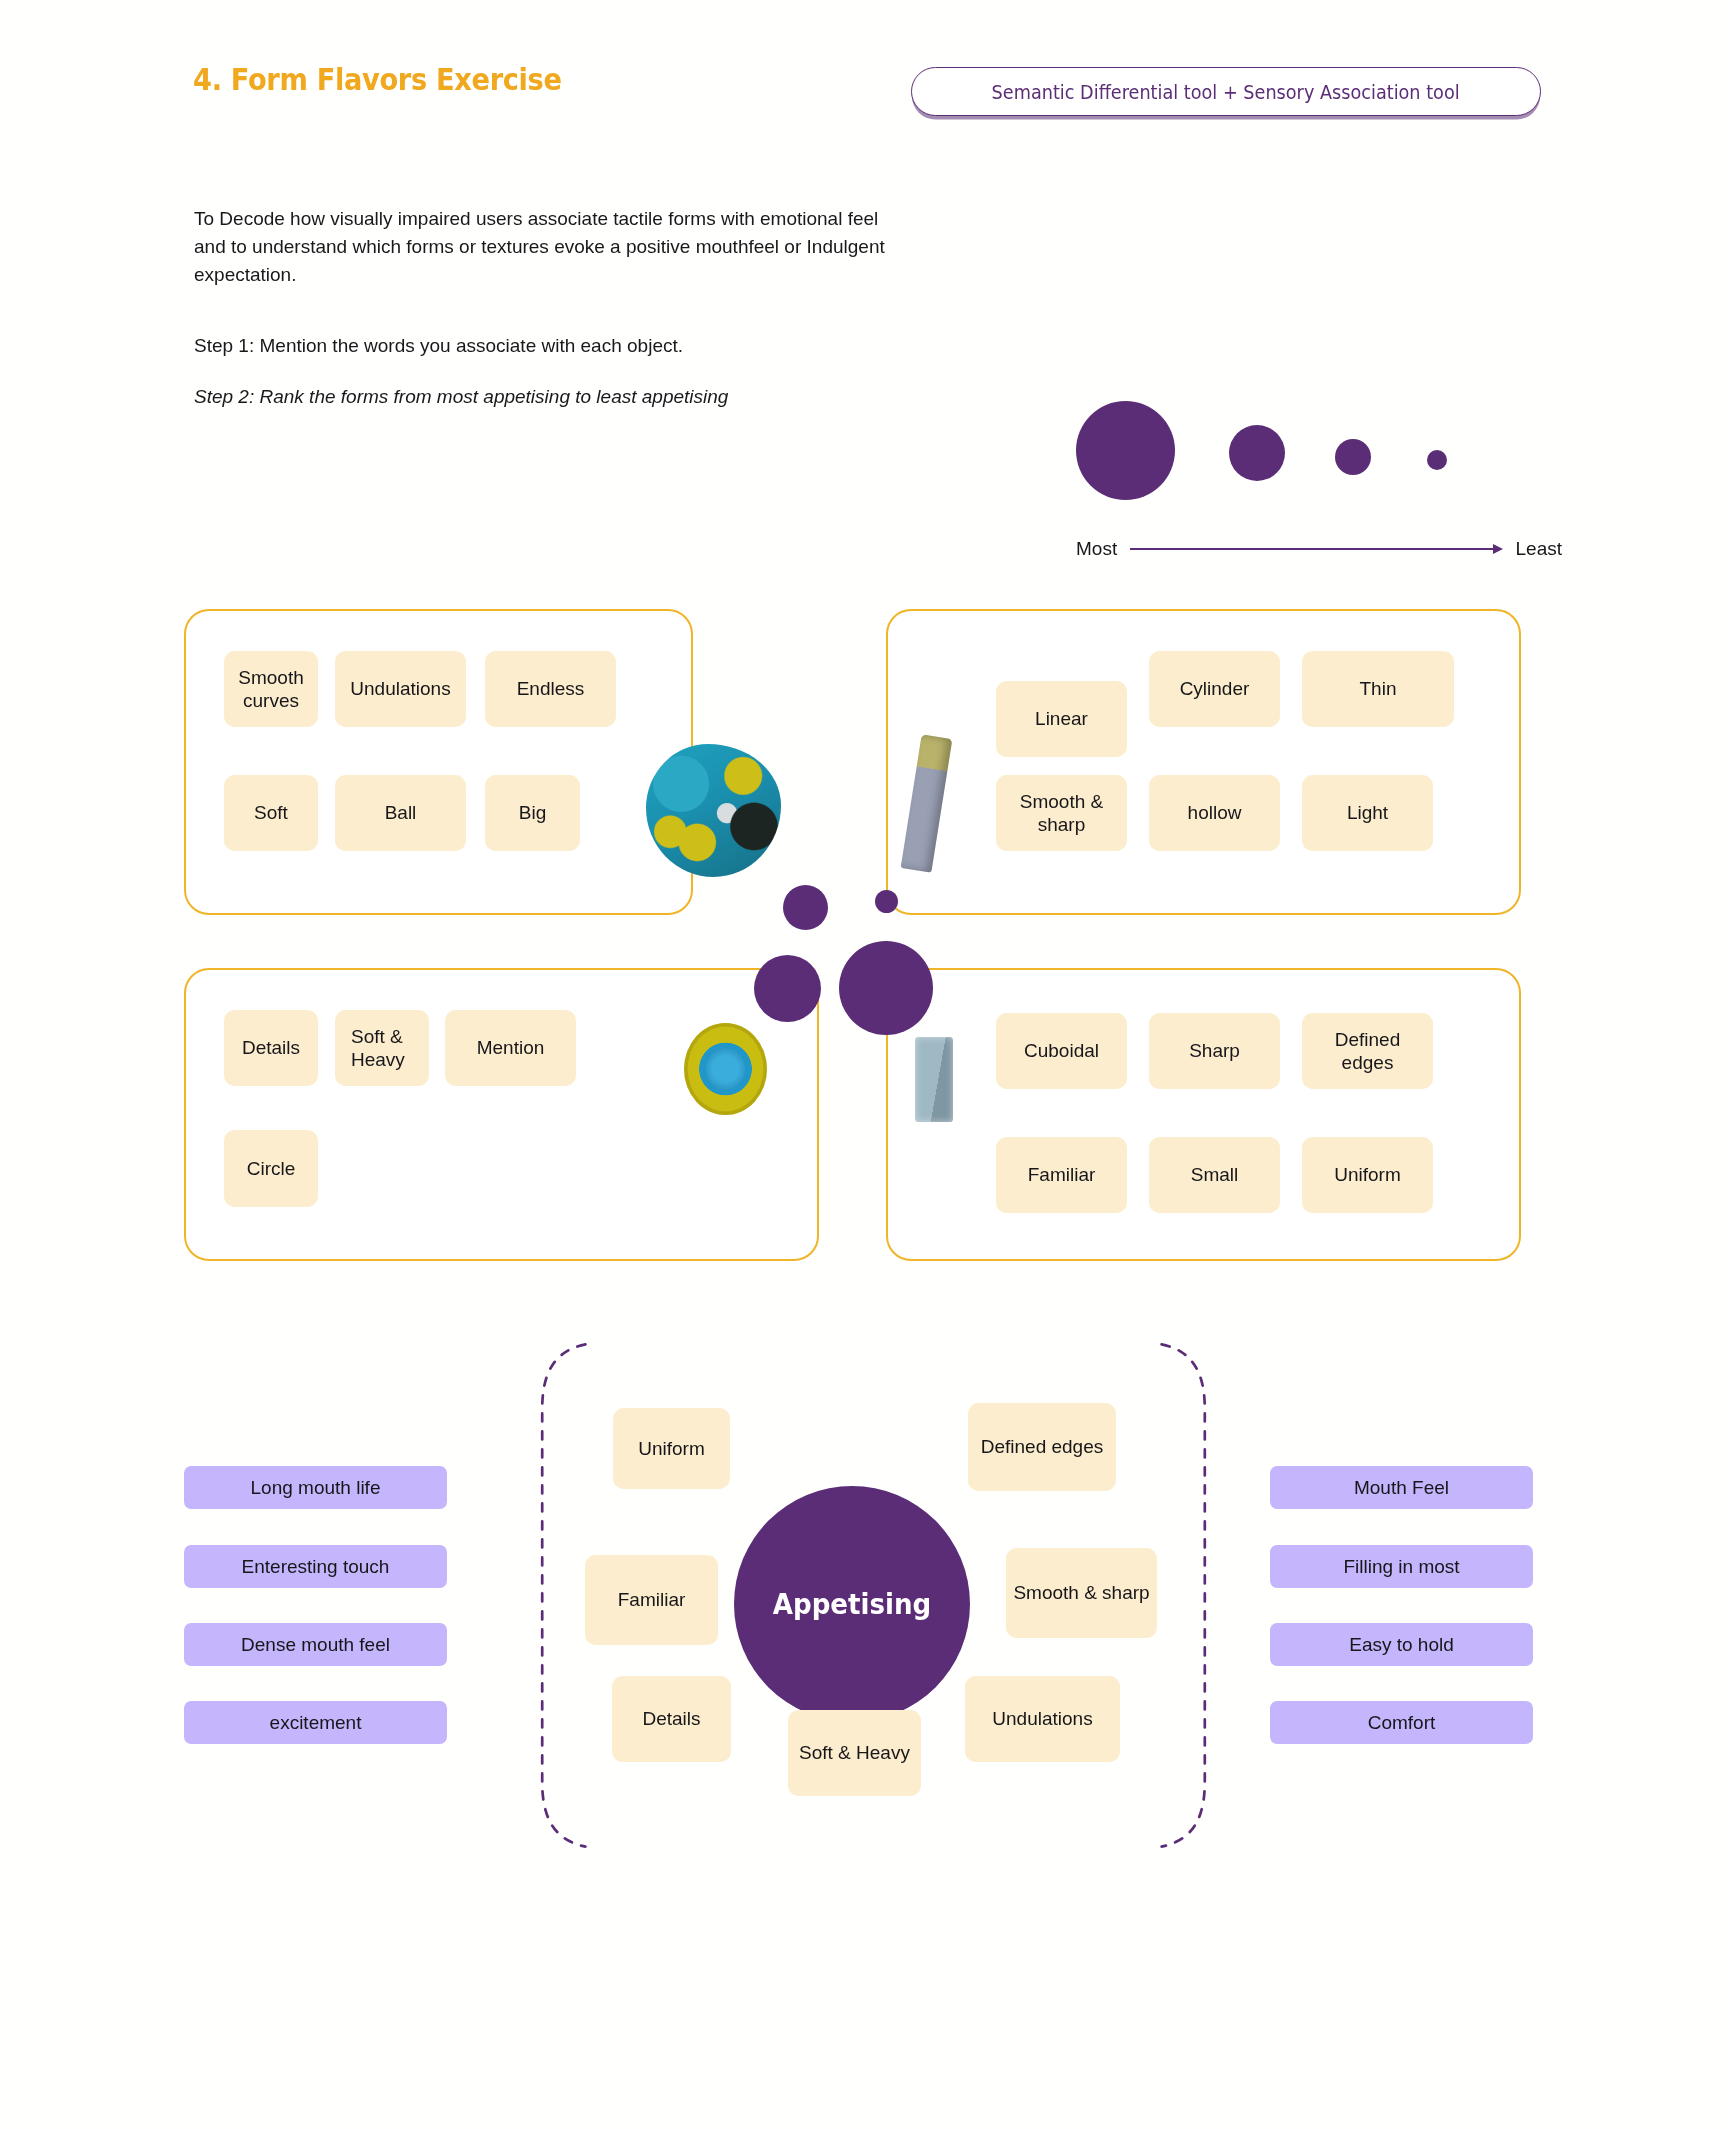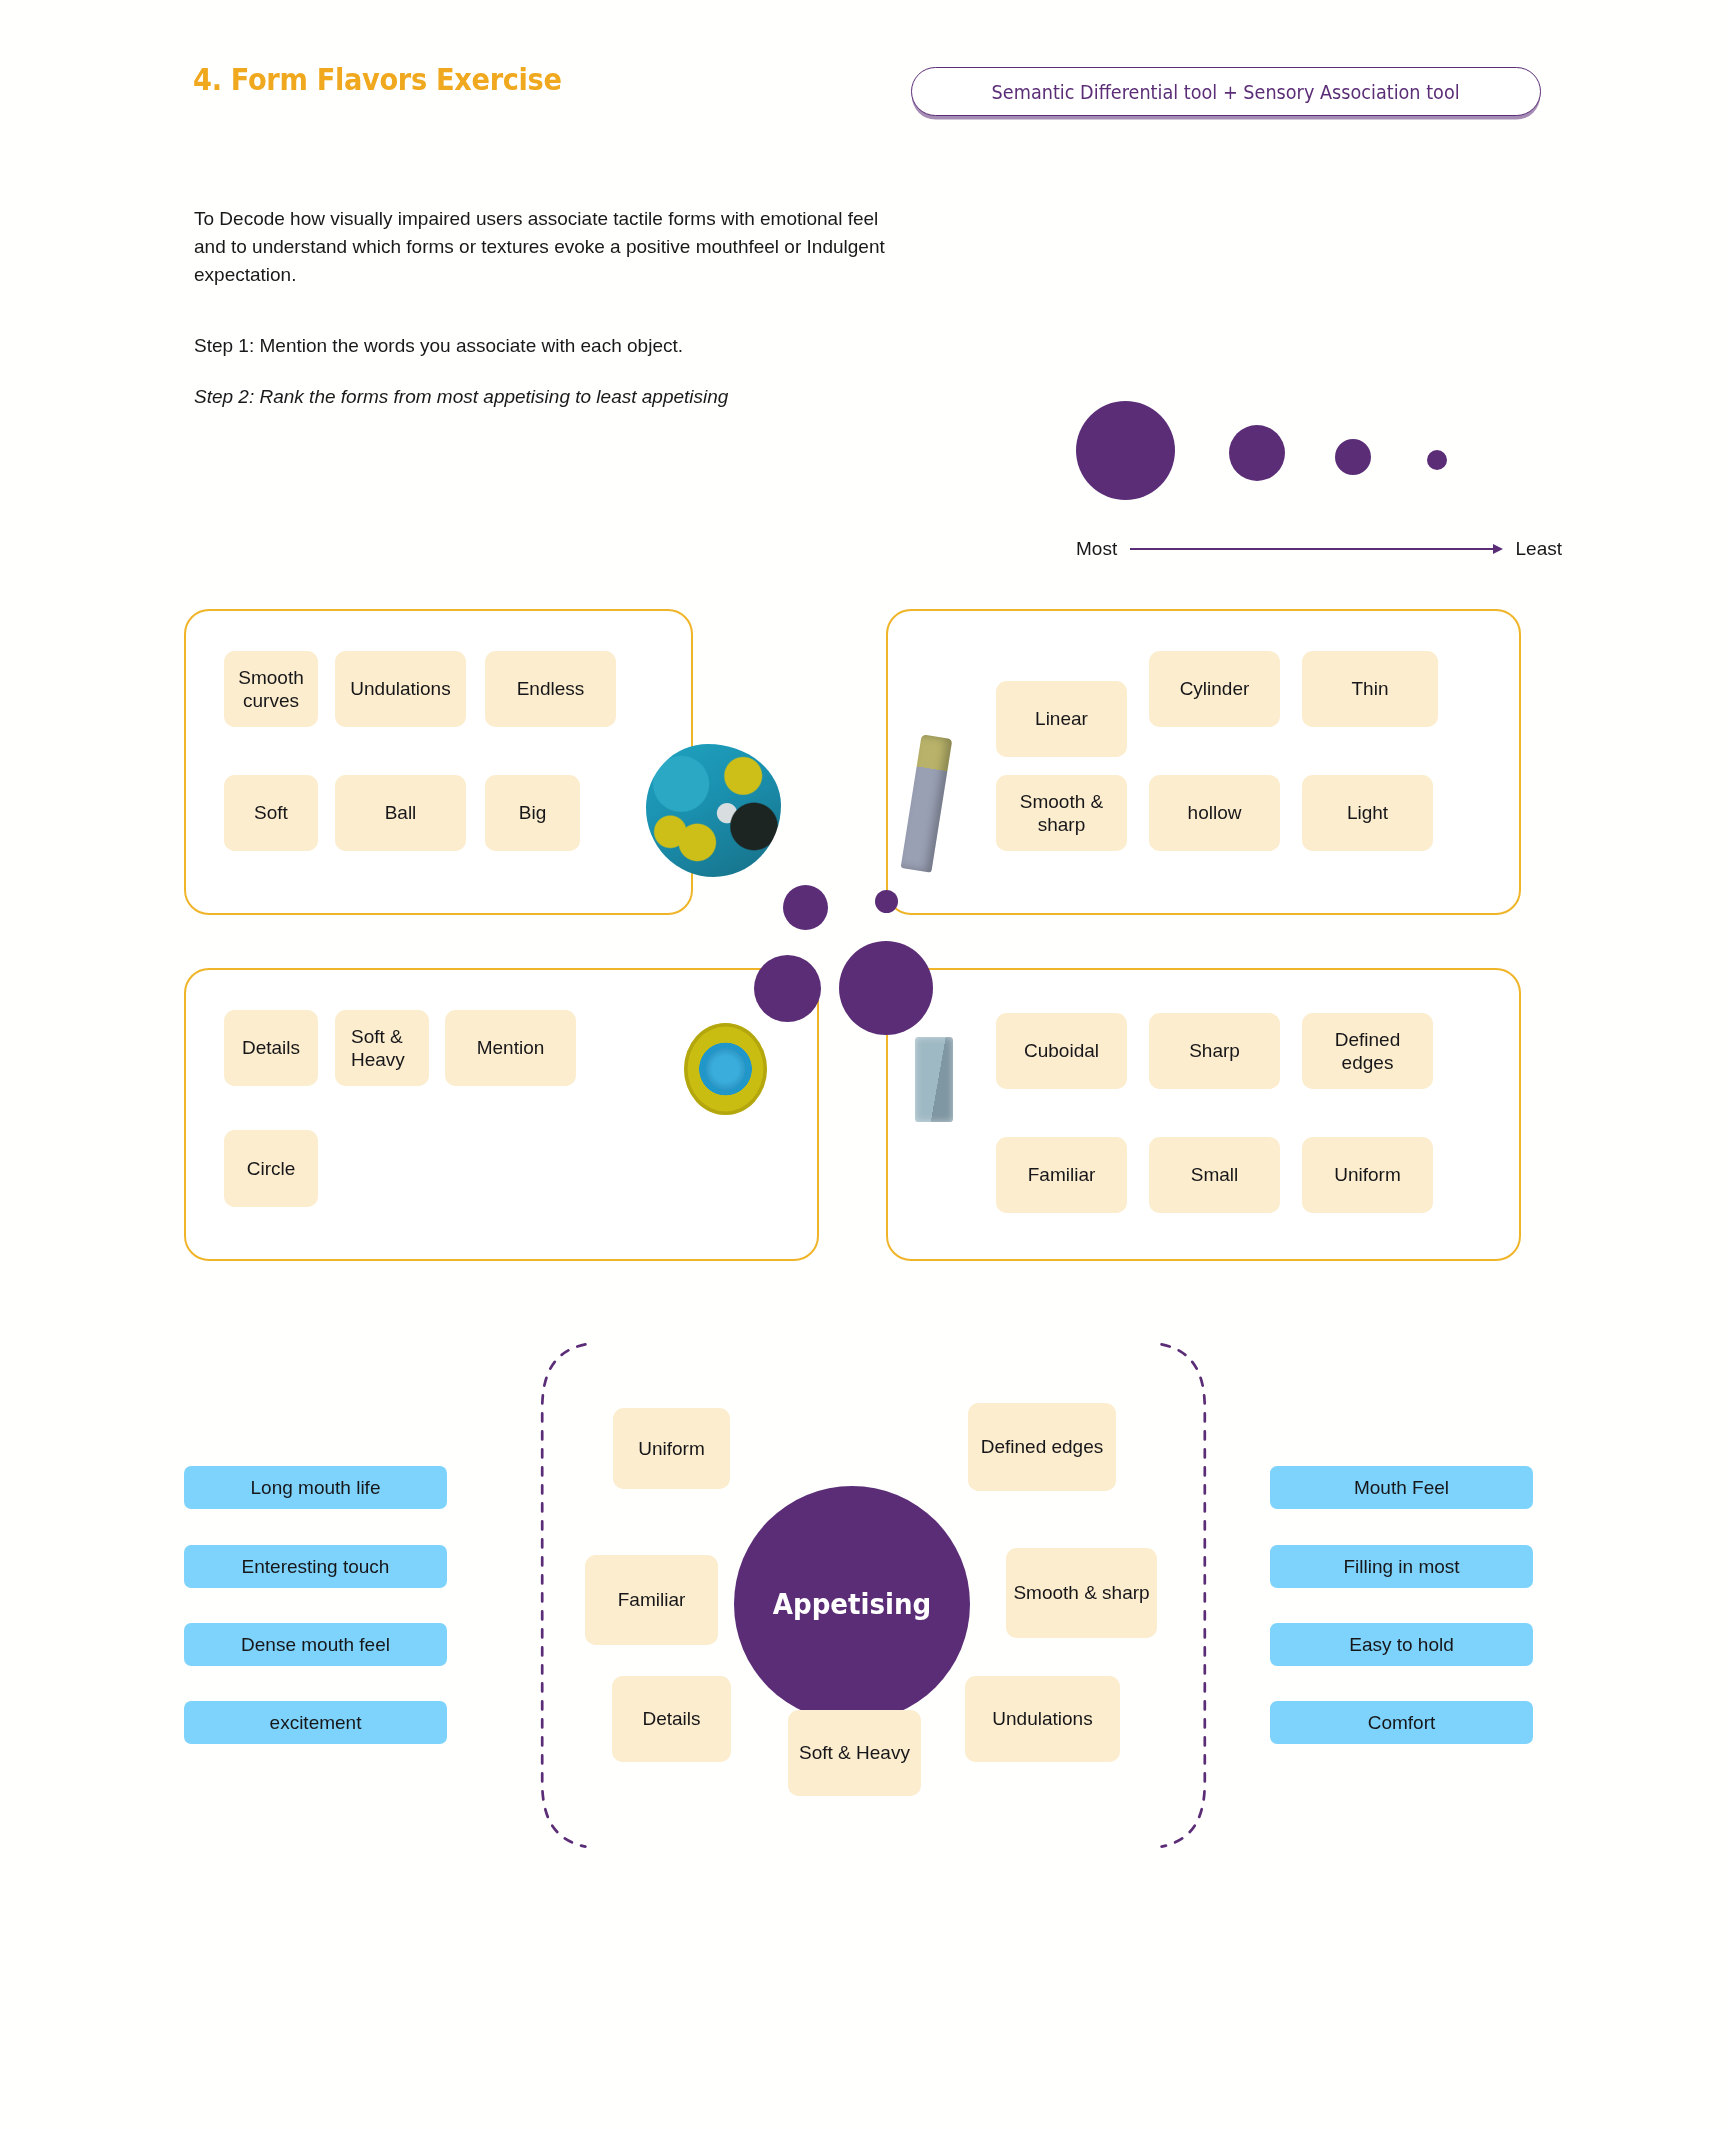--- a/index.html
+++ b/index.html
@@ -137,21 +137,21 @@
     display:flex;align-items:center;justify-content:center;
   }
   #appetising-circle span{
     color:#fff;font-size:29px;font-weight:bold;
     font-family:"DejaVu Sans", sans-serif;
     transform:scaleX(0.9);
   }
 
   .side-tag{
     position:absolute;
-    background:#7dd3fc;
+    background:#c4b5fd;
     border-radius:7.2px;
     width:263px;height:43px;
     display:flex;align-items:center;justify-content:center;
     font-size:19px;color:#17171a;
   }
 </style>
 </head>
 <body>
 
 <div class="page">
@@ -187,21 +187,21 @@
     <div class="tag" style="left:299px;top:40px;width:131px;height:76px;">Endless</div>
     <div class="tag" style="left:38px;top:164px;width:94px;height:76px;">Soft</div>
     <div class="tag" style="left:149px;top:164px;width:131px;height:76px;">Ball</div>
     <div class="tag" style="left:299px;top:164px;width:95px;height:76px;">Big</div>
   </div>
   <div class="obj" id="obj-ball"></div>
 
   <div class="card" id="card-stick">
     <div class="tag" style="left:108px;top:40px;width:131px;height:76px;margin-top:30px;">Linear</div>
     <div class="tag" style="left:261px;top:40px;width:131px;height:76px;">Cylinder</div>
-    <div class="tag" style="left:414px;top:40px;width:136px;height:76px;">Thin</div>
+    <div class="tag" style="left:414px;top:40px;width:152px;height:76px;">Thin</div>
     <div class="tag" style="left:108px;top:164px;width:131px;height:76px;">Smooth &amp; sharp</div>
     <div class="tag" style="left:261px;top:164px;width:131px;height:76px;">hollow</div>
     <div class="tag" style="left:414px;top:164px;width:131px;height:76px;">Light</div>
   </div>
   <div class="obj" id="obj-stick"></div>
 
   <div class="card" id="card-wheel">
     <div class="tag" style="left:38px;top:40px;width:94px;height:76px;">Details</div>
     <div class="tag" style="left:149px;top:40px;width:94px;height:76px;padding-left:16px;justify-content:flex-start;text-align:left;">Soft &amp; Heavy</div>
     <div class="tag" style="left:259px;top:40px;width:131px;height:76px;">Mention</div>

